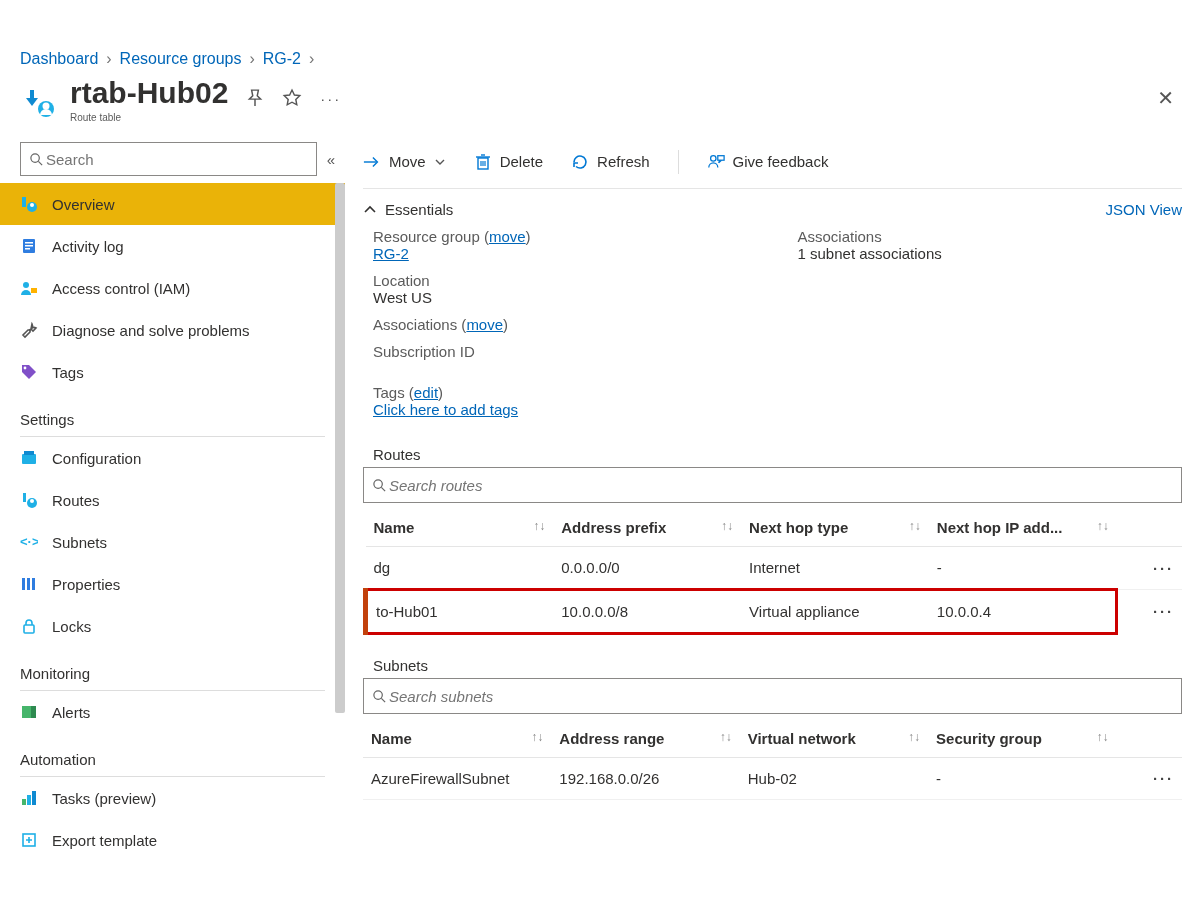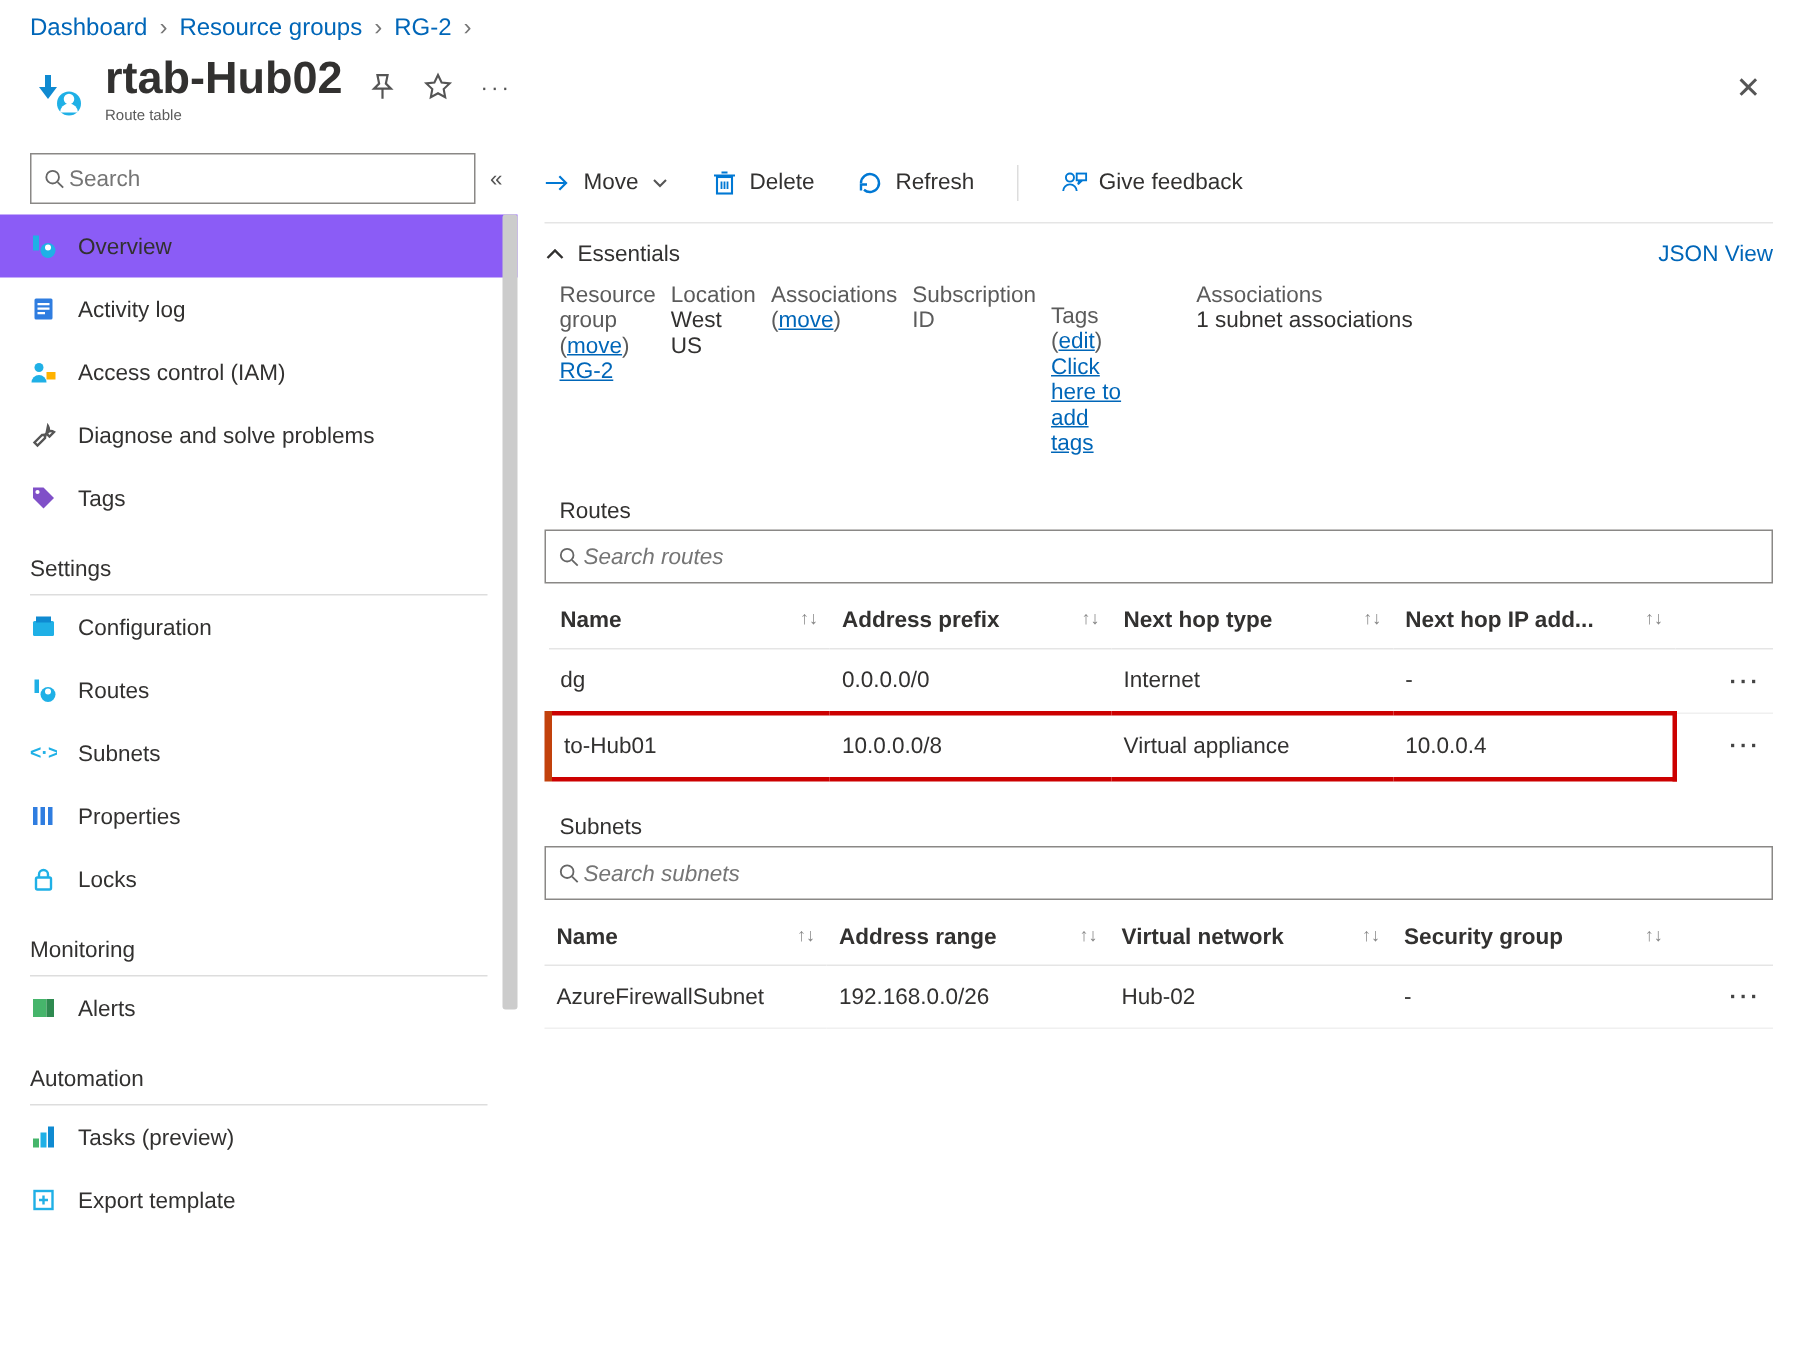--- a/index.html
+++ b/index.html
@@ -1,21 +1,21 @@
 <!DOCTYPE html>
 <html><head>
 <meta charset="utf-8">
 <style>
   * { box-sizing: border-box; }
   html, body { margin:0; padding:0; font-family: "Segoe UI", Arial, sans-serif; font-size:15px; color:#323130; background:#fff; }
   a.link { color:#0066b8; text-decoration:underline; cursor:pointer; }
   .wrap { width:1200px; }
 
   
-  .breadcrumb { padding:10px 20px 4px 20px; display:flex; align-items:center; gap:8px; font-size:16px; }
+  .breadcrumb { padding:10px 20px 4px 20px; display:flex; align-items:center; gap:8px; font-size:16px;margin-top:40px; }
   .breadcrumb span.crumb { color:#0066b8; cursor:pointer; }
   .breadcrumb span.sep { color:#767676; }
 
   
   .page-head { display:flex; align-items:flex-start; padding:4px 20px 12px 20px; }
   .res-icon { width:36px; height:36px; margin-right:14px; margin-top:8px; position:relative; }
   .title-block { flex:0 0 auto; }
   h1 { margin:0; font-size:30px; font-weight:600; }
   .subtitle { color:#5b5b5b; font-size:10px; margin-top:2px; }
   .head-actions { display:flex; align-items:center; gap:18px; margin-left:18px; margin-top:12px; color:#555; }
@@ -26,38 +26,38 @@
   
   .body { display:flex; }
   .sidebar { width:345px; flex:0 0 345px; border-right: none; position:relative; }
   .search-row { padding:0 14px 0 20px; display:flex; align-items:center; gap:10px; height:48px; }
   .search-box { flex:1; height:34px; border:1px solid #8a8886; display:flex; align-items:center; padding:0 8px; color:#555; }
   .search-box input { border:none; outline:none; flex:1; font-size:15px; background:transparent; }
   .collapse-chevrons { color:#555; cursor:pointer; font-size:15px; letter-spacing:-4px; }
   .nav-scroll { position:relative; }
   .nav-scroll::after { content:""; position:absolute; top:0; right:0; width:10px; height:530px; background:#ccc; border-radius:2px; }
   .nav-item { display:flex; align-items:center; gap:14px; height:42px; padding:0 20px; cursor:pointer; font-size:15px; }
-  .nav-item.active { background:#8b5cf6; }
+  .nav-item.active { background:#eab308; }
   .nav-item .ico { width:18px; height:18px; display:flex; align-items:center; justify-content:center; }
   .nav-heading { padding:18px 20px 4px 20px; font-size:15px; font-weight:400; color:#323130; }
   .nav-divider { border-bottom:1px solid #ddd; margin:4px 20px 0 20px; }
 
   
   .main { flex:1; padding:0 18px 20px 18px; min-width:0; }
   .cmdbar { display:flex; align-items:center; gap:28px; height:54px; border-bottom:1px solid #e5e5e5; margin-bottom:12px; }
   .cmd { display:flex; align-items:center; gap:8px; cursor:pointer; font-size:15px; }
   .cmd .ico { width:18px; height:18px; color:#0078d4; display:flex; align-items:center; justify-content:center; }
   .cmd-sep { width:1px; height:24px; background:#ddd; }
 
   .essentials-row { display:flex; align-items:center; justify-content:space-between; padding:0 0 10px 0; }
   .essentials-toggle { display:flex; align-items:center; gap:8px; font-weight:400; cursor:pointer; }
   .json-view { color:#0066b8; cursor:pointer; }
 
   .essentials-grid { display:flex; gap:40px; padding:0 0 6px 10px; }
-  .ess-col { flex:1; display:flex; flex-direction:row; gap:10px; font-size:15px; }
+  .ess-col { flex:1; display:flex; flex-direction:column; gap:10px; font-size:15px; }
   .ess-label { color:#5b5b5b; }
   .ess-val { color:#323130; }
 
   .section-label { font-size:15px; margin:22px 0 4px 10px; color:#323130; }
   .inner-search { border:1px solid #8a8886; height:36px; display:flex; align-items:center; padding:0 8px; color:#555; margin-bottom:6px; }
   .inner-search input { border:none; outline:none; flex:1; font-size:15px; font-style:italic; color:#555; background:transparent; }
 
   table.grid { width:100%; border-collapse:collapse; font-size:15px; }
   table.grid th { text-align:left; font-weight:600; padding:10px 8px; border-bottom:1px solid #e5e5e5; position:relative; }
   table.grid th .sort { float:right; color:#888; font-size:12px; }

